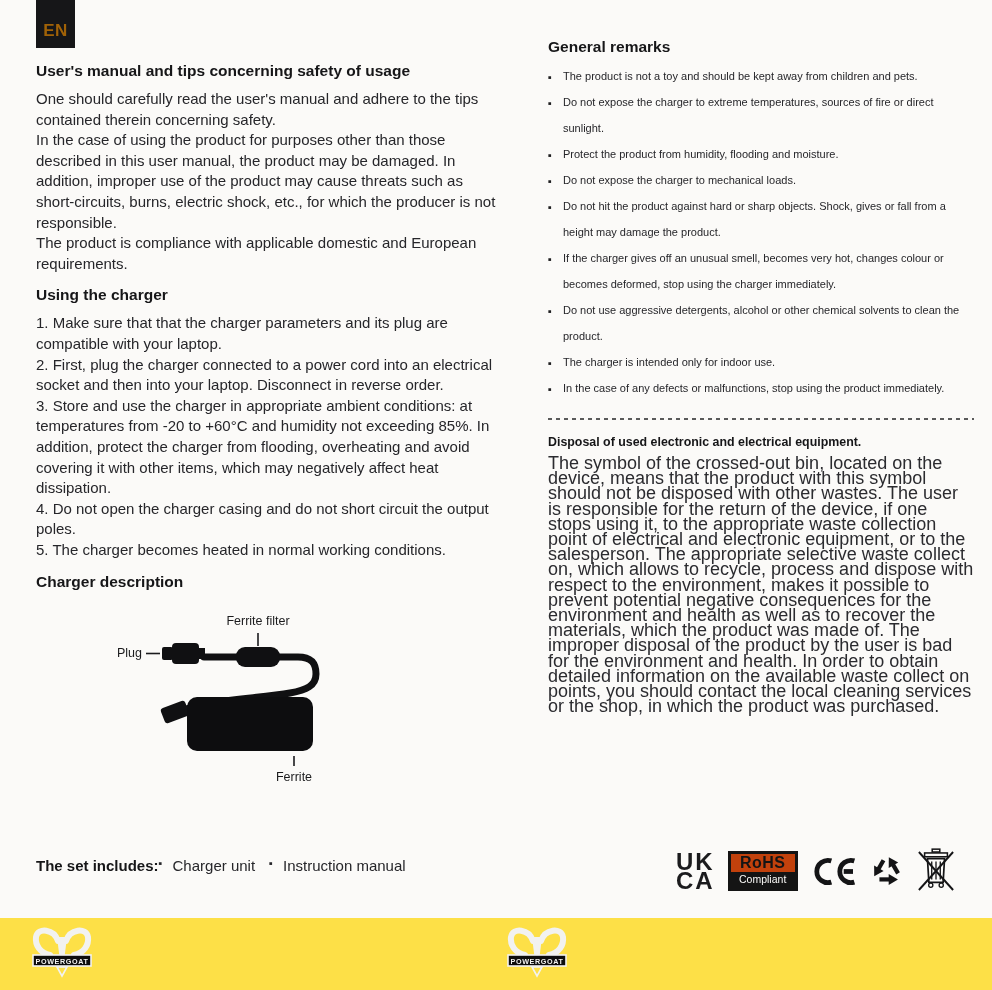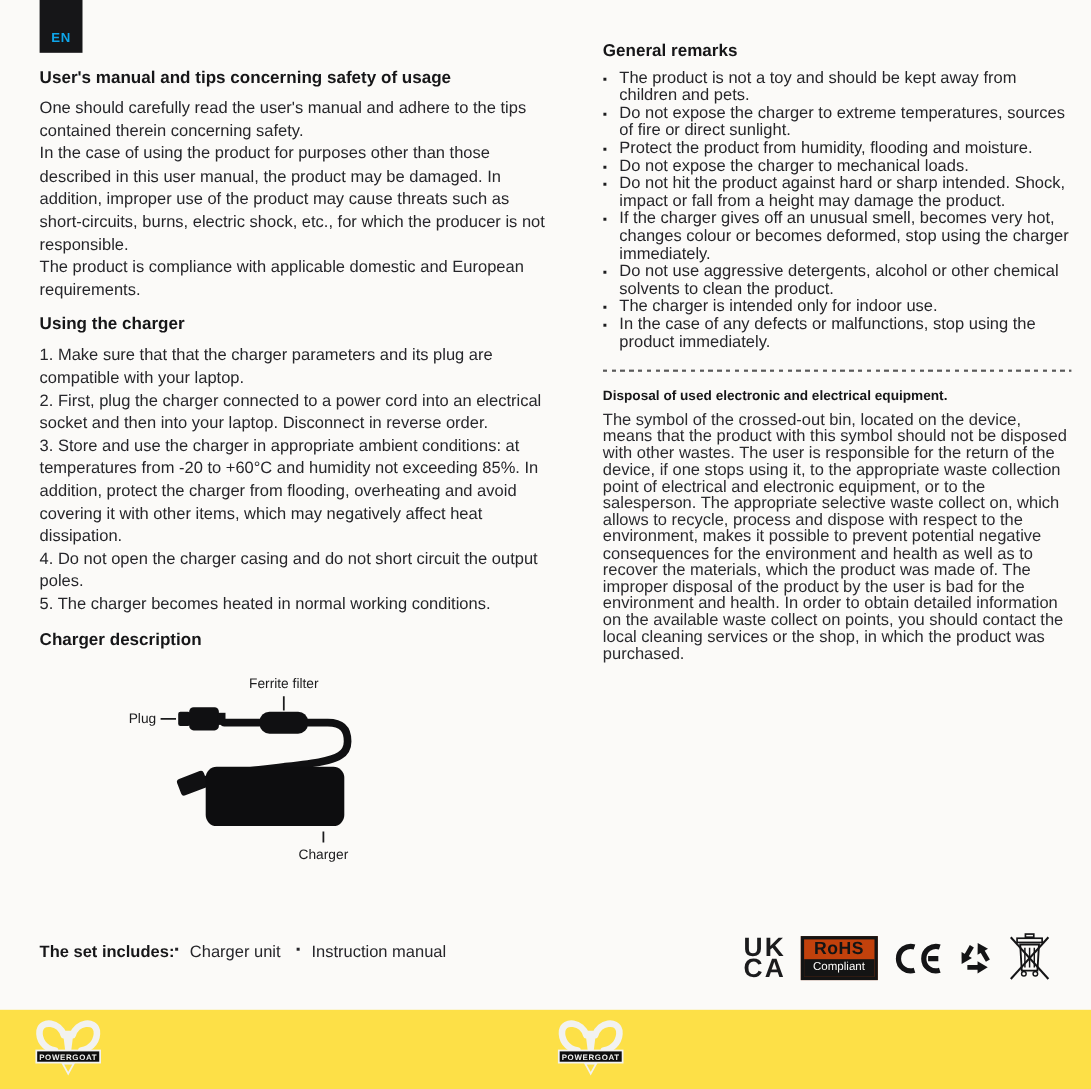--- a/index.html
+++ b/index.html
@@ -4,36 +4,36 @@
 <style>
   html,body{margin:0;padding:0;background:#e8e8e6;}
   .page{
     position:relative;width:992px;height:990px;margin:0 auto;
     background:#fbfaf8;overflow:hidden;color:#242428;
     font-family:"Liberation Sans","DejaVu Sans",sans-serif;
   }
   
   .en-badge{
     position:absolute;left:36px;top:0;width:39px;height:48px;background:#161618;
-    color:#0ea5e9;font-weight:bold;font-size:12px;display:flex;align-items:flex-end;
+    color:#a16207;font-weight:bold;font-size:17px;display:flex;align-items:flex-end;
     justify-content:center;padding-bottom:7px;box-sizing:border-box;letter-spacing:.5px;text-align:center;
   }
   
   .left-col{position:absolute;left:36px;top:62px;width:466px;}
   .right-col{position:absolute;left:532px;top:38px;width:426px;margin-left:16px;}
   .sec-h{font-size:15.5px;font-weight:bold;color:#161618;margin:0 0 9px;}
   .body-text{font-size:15px;line-height:20.6px;color:#26262a;}
   .mt12{margin-top:12px;}
   .mt13{margin-top:13px;}
   
-  .remark{position:relative;padding-left:15px;font-size:15px;line-height:16px;color:#26262a;}
+  .remark{position:relative;padding-left:15px;font-size:11px;line-height:26px;color:#26262a;}
   .remark::before{content:"▪";position:absolute;left:0;top:1px;font-size:11px;color:#1d1d1f;}
   .divider{height:2px;margin-top:17px;background:repeating-linear-gradient(90deg,#5a5a5a 0 4px,transparent 4px 8px);}
   .disposal-h{font-size:12.4px;font-weight:bold;color:#161618;margin:15px 0 7px;}
-  .disposal-t{font-size:15px;line-height:15.2px;color:#2b2b2f;}
+  .disposal-t{font-size:18px;line-height:15.2px;color:#2b2b2f;}
   
   .diagram{position:relative;width:440px;height:194px;margin-top:5px;}
   .diagram svg{position:absolute;left:0;top:0;}
   .dlabel{position:absolute;font-size:12.5px;color:#1b1b1d;}
   .dlabel.ferrite{left:158px;top:14px;width:128px;text-align:center;}
   .dlabel.plug{left:81px;top:46px;}
   .dlabel.charger{left:218px;top:170px;width:80px;text-align:center;}
   
   .set-includes{position:absolute;left:36px;top:857px;font-size:15px;color:#26262a;display:flex;align-items:baseline;}
   .set-includes .lbl{font-weight:bold;color:#161618;}
@@ -96,41 +96,41 @@
         <rect x="200" y="47" width="44" height="20" rx="9" fill="#101012"></rect>
 
         <rect x="126" y="104" width="26" height="16" rx="3" fill="#101012" transform="rotate(-21 139 112)"></rect>
 
         <rect x="151" y="97" width="126" height="54" rx="10" fill="#0d0d0f"></rect>
 
         <line x1="258" y1="156" x2="258" y2="166" stroke="#1b1b1d" stroke-width="1.6"></line>
       </svg>
       <div class="dlabel ferrite">Ferrite filter</div>
       <div class="dlabel plug">Plug</div>
-      <div class="dlabel charger">Charger</div>
+      <div class="dlabel charger">Ferrite</div>
     </div>
   </div>
 
   <div class="set-includes">
     <span class="lbl">The set includes:</span>
     <span style="display:flex;gap:14px;">
         <span class="inc-item">Charger unit</span>
         <span class="inc-item">Instruction manual</span>
       </span>
   </div>
 
   <div class="right-col">
     <div class="sec-h" style="margin-bottom:7px;">General remarks</div>
 
     <div>
         <div class="remark">The product is not a toy and should be kept away from children and pets.</div>
         <div class="remark">Do not expose the charger to extreme temperatures, sources of fire or direct sunlight.</div>
         <div class="remark">Protect the product from humidity, flooding and moisture.</div>
         <div class="remark">Do not expose the charger to mechanical loads.</div>
-        <div class="remark">Do not hit the product against hard or sharp intended. Shock, impact or fall from a height may damage the product.</div>
+        <div class="remark">Do not hit the product against hard or sharp objects. Shock, gives or fall from a height may damage the product.</div>
         <div class="remark">If the charger gives off an unusual smell, becomes very hot, changes colour or becomes deformed, stop using the charger immediately.</div>
         <div class="remark">Do not use aggressive detergents, alcohol or other chemical solvents to clean the product.</div>
         <div class="remark">The charger is intended only for indoor use.</div>
         <div class="remark">In the case of any defects or malfunctions, stop using the product immediately.</div>
       </div>
 
     <div class="divider"></div>
 
     <div class="disposal-h">Disposal of used electronic and electrical equipment.</div>
     <div class="disposal-t">The symbol of the crossed-out bin, located on the device, means that the product with this symbol should not be disposed with other wastes. The user is responsible for the return of the device, if one stops using it, to the appropriate waste collection point of electrical and electronic equipment, or to the salesperson. The appropriate selective waste collect on, which allows to recycle, process and dispose with respect to the environment, makes it possible to prevent potential negative consequences for the environment and health as well as to recover the materials, which the product was made of. The improper disposal of the product by the user is bad for the environment and health. In order to obtain detailed information on the available waste collect on points, you should contact the local cleaning services or the shop, in which the product was purchased.</div>

